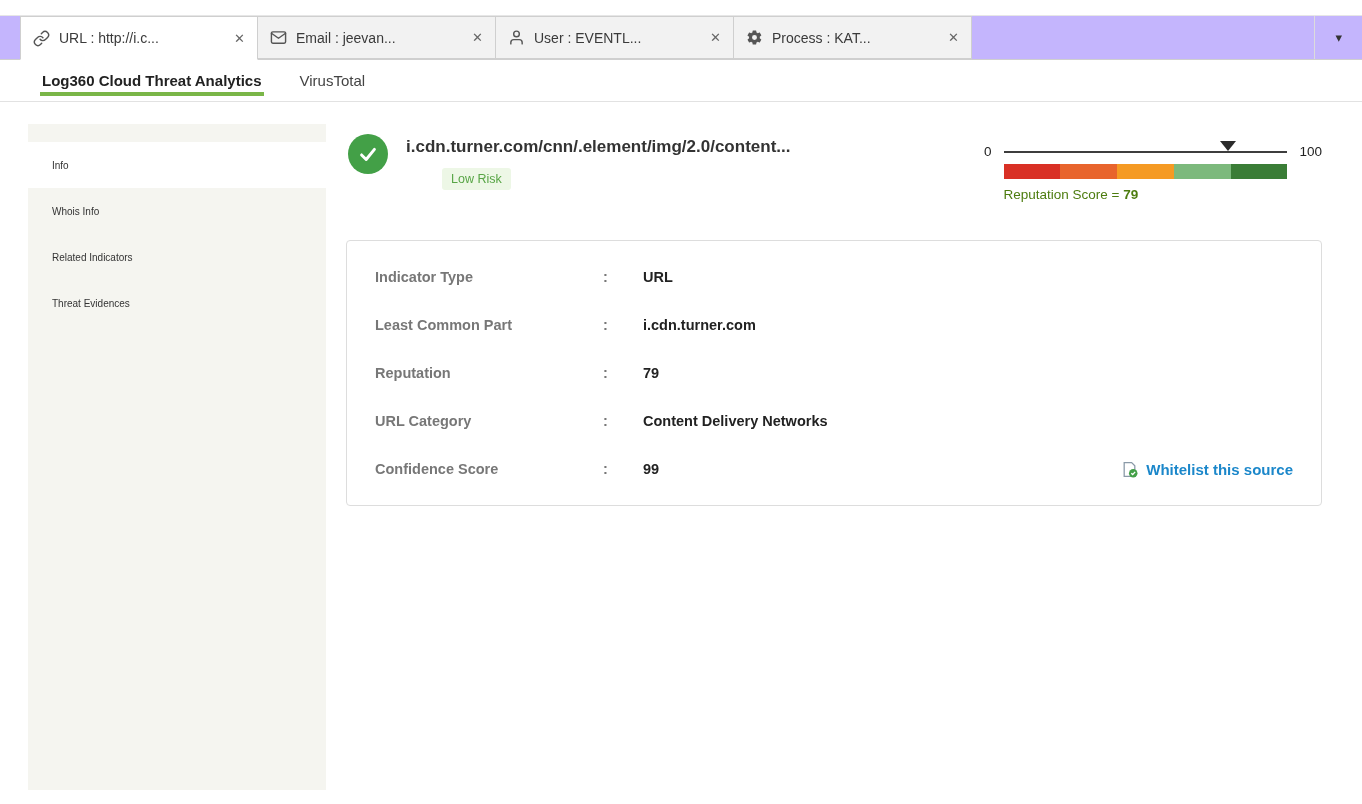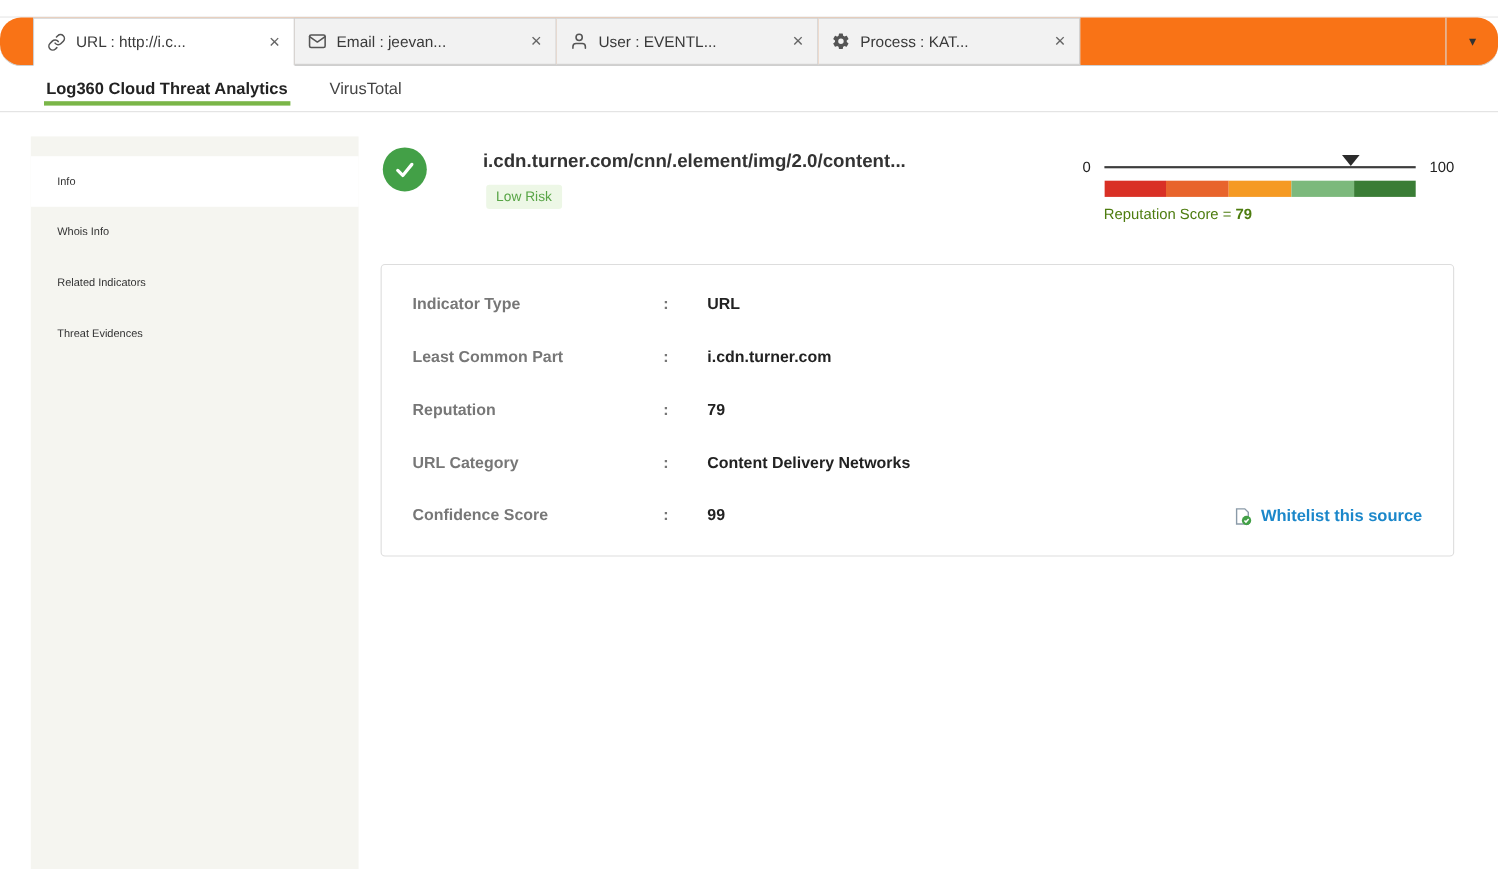--- a/index.html
+++ b/index.html
@@ -11,24 +11,23 @@
   }
 
   
   .top-strip { height: 16px; background: #fff; border-bottom: 1px solid #e6e6e6; }
 
   
   .tab-bar {
     height: 44px;
     display: flex;
     align-items: stretch;
-    padding-left: 30px;
+    padding-left: 20px;
     border-bottom: 1px solid #cfcfcf;
-    background: #f97316;
-    border-radius: 19px;
+    background: #c4b5fd;
   }
   .tab {
     width: 238px;
     display: flex;
     align-items: center;
     padding: 0 12px;
     background: #f2f2f2;
     border: 1px solid #cfcfcf;
     border-left: none;
     font-size: 14px;
@@ -119,21 +118,20 @@
     flex: none;
   }
   .check-circle svg { width: 22px; height: 22px; }
   .title-block { min-width: 0; }
   .url-title {
     font-size: 17px;
     font-weight: bold;
     color: #333;
     margin-top: 7px;
     white-space: nowrap;
-    margin-left: 33px;
   }
   .risk-badge {
     display: inline-block;
     margin-top: 11px;
     background: #edf7e6;
     color: #58a546;
     font-size: 12.5px;
     padding: 4px 9px;
     border-radius: 3px;
     margin-left: 36px;

